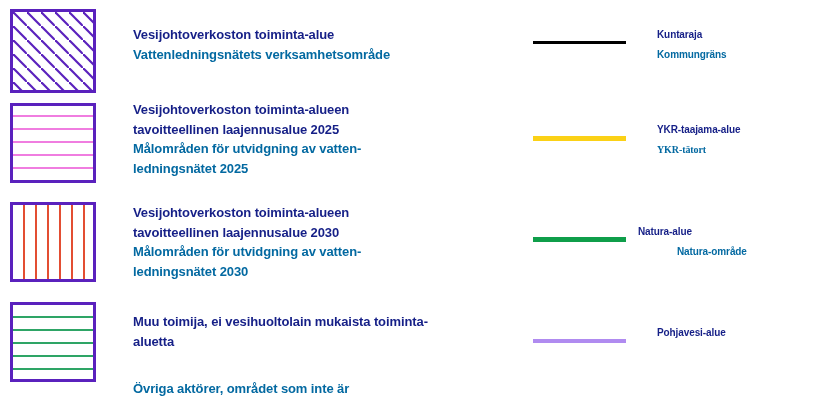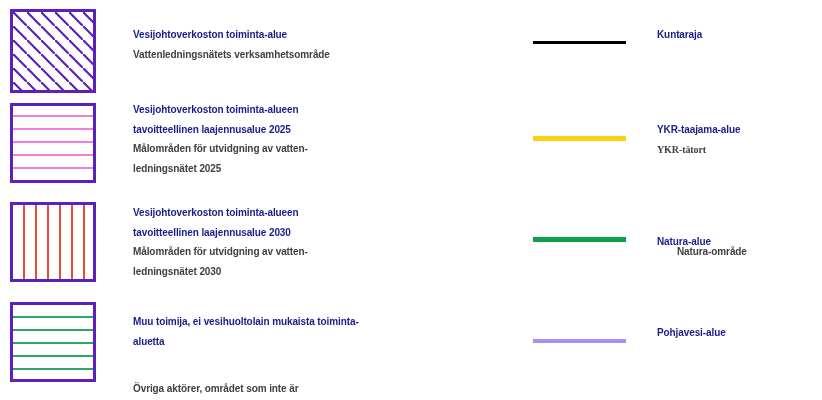--- a/index.html
+++ b/index.html
@@ -39,27 +39,27 @@
   
   .linesample {
     position: absolute;
     border-radius: 0;
   }
 
   
   .entry-text {
     position: absolute;
     font-weight: bold;
-    font-size: 10px;
+    font-size: 13px;
     line-height: 19.5px;
     letter-spacing: -0.1px;
     white-space: pre-line;
   }
   .t-fi { color: #151f87; }
-  .t-sv { color: #404040; }
+  .t-sv { color: #0369a1; }
 
   .line-text {
     position: absolute;
     font-weight: bold;
     font-size: 10px;
     line-height: 19.5px;
     letter-spacing: -0.1px;
   }
 </style>
 </head>
@@ -140,25 +140,26 @@
     </div>
   </div>
 
   <div class="entry-text t-fi" style="left:133px; top:312px; width:400px;">Muu toimija, ei vesihuoltolain mukaista toiminta-
 aluetta</div>
   <div class="entry-text t-sv" style="left:133px; top:351px; width:400px;margin-top:28px;">Övriga aktörer, området som inte är
 verksamhetsområde enligt vattentjänstlagen</div>
 
   <div class="linesample" style="left:533px; top:41px; width:93px; height:3px; background:#000000;"></div>
   <div class="line-text t-fi" style="left:657px; top:25px;">Kuntaraja</div>
+  <div class="line-text t-sv" style="left:657px; top:45px;">Kommungräns</div>
 
   <div class="linesample" style="left:533px; top:136px; width:93px; height:5px; background:#fbd116;"></div>
   <div class="line-text t-fi" style="left:657px; top:120px;">YKR-taajama-alue</div>
   <div class="line-text t-sv" style="left:657px; top:140px;font-family:Liberation Serif, serif;">YKR-tätort</div>
 
   <div class="linesample" style="left:533px; top:237px; width:93px; height:5px; background:#0f9e4a;"></div>
-  <div class="line-text t-fi" style="left:657px; top:222px;margin-top:10px;">Natura-alue</div>
+  <div class="line-text t-fi" style="left:638px; top:222px;">Natura-alue</div>
   <div class="line-text t-sv" style="left:657px; top:242px;margin-left:20px;">Natura-område</div>
 
   <div class="linesample" style="left:533px; top:339px; width:93px; height:4px; background:#b08bf0;"></div>
   <div class="line-text t-fi" style="left:657px; top:323px;">Pohjavesi-alue</div>
 
 </div>
 
 </body></html>

